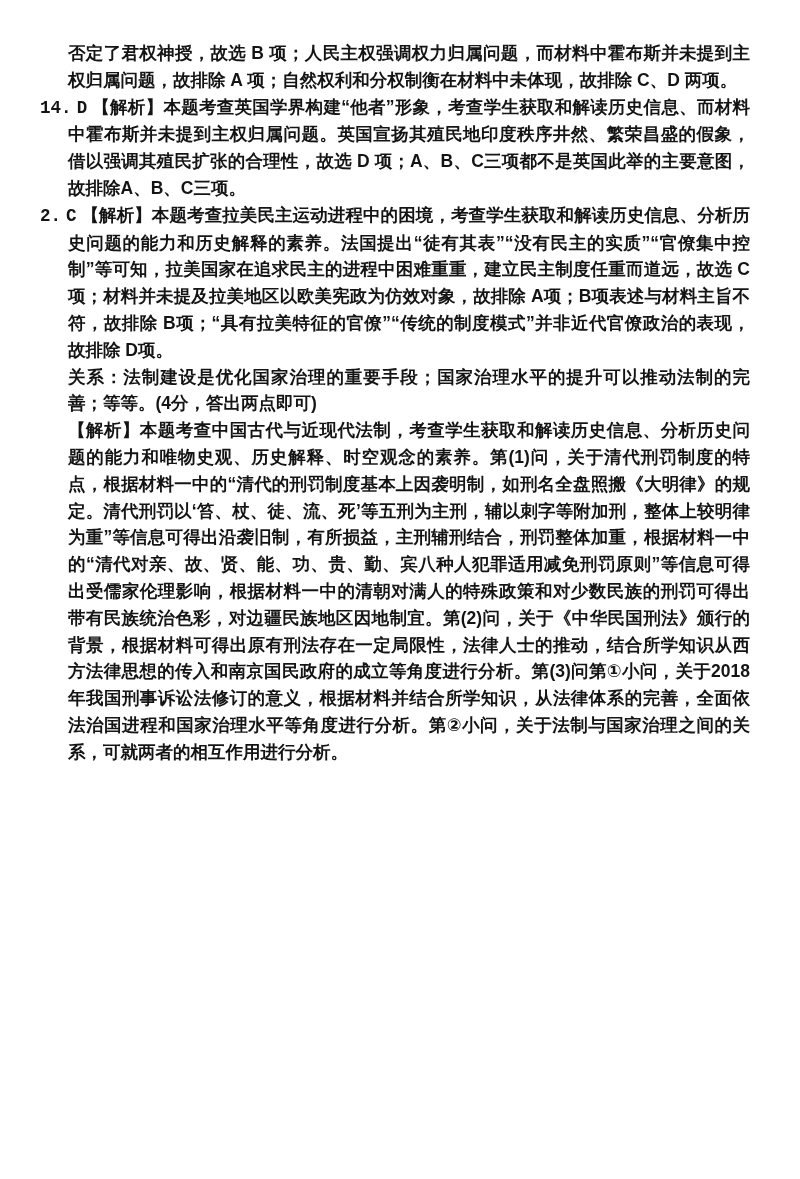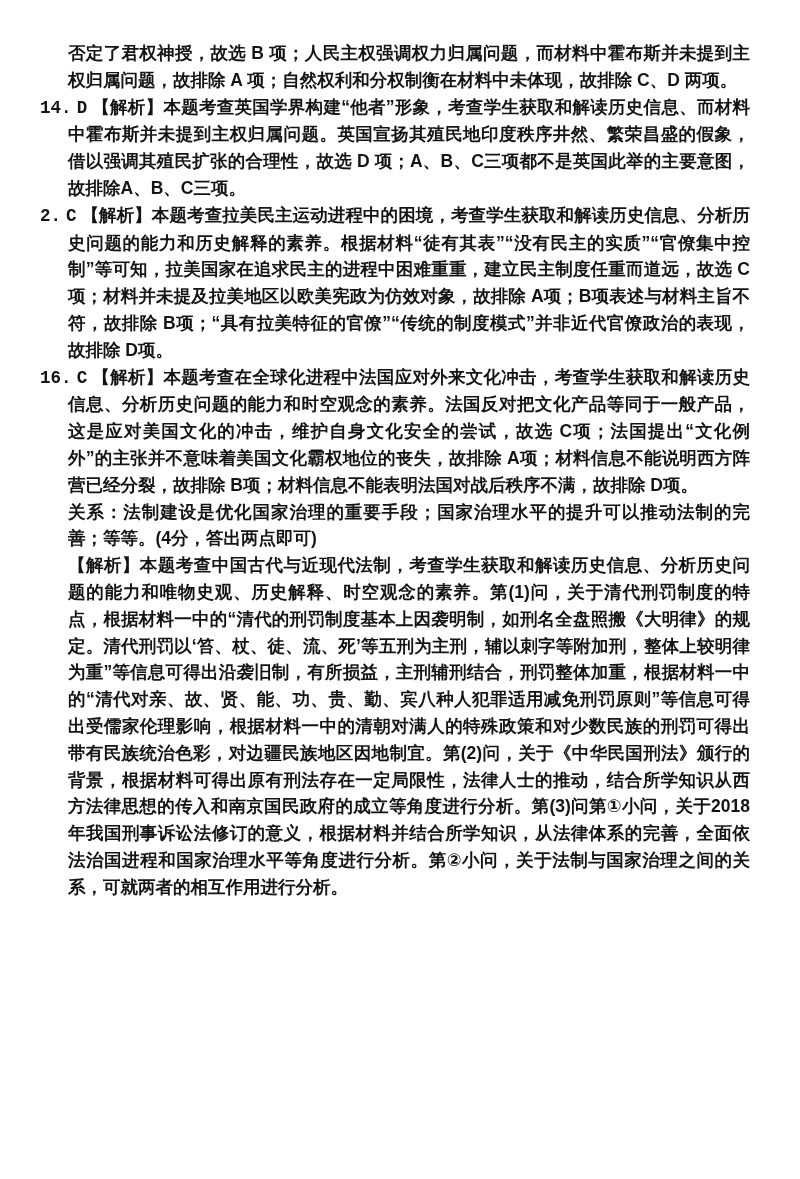--- a/index.html
+++ b/index.html
@@ -42,23 +42,22 @@
 </style>
 </head>
 <body>
 
 <div class="page">
 
   <p class="para indent"><span>否定了君权神授，故选 B 项；人民主权强调权力归属问题，而材料中霍布斯并未提到主权归属问题，故排除 A 项；自然权利和分权制衡在材料中未体现，故排除 C、D 两项。</span></p>
 
   <p class="para hang"><span class="num">14.</span> <span class="ans">D</span> <span>【解析】本题考查英国学界构建“他者”形象，考查学生获取和解读历史信息、而材料中霍布斯并未提到主权归属问题。英国宣扬其殖民地印度秩序井然、繁荣昌盛的假象，借以强调其殖民扩张的合理性，故选 D 项；A、B、C三项都不是英国此举的主要意图，故排除A、B、C三项。</span></p>
 
-  <p class="para hang"><span class="num">2.</span> <span class="ans">C</span> <span>【解析】本题考查拉美民主运动进程中的困境，考查学生获取和解读历史信息、分析历史问题的能力和历史解释的素养。根据材料“徒有其表”“没有民主的实质”“官僚集中控制”等可知，拉美国家在追求民主的进程中困难重重，建立民主制度任重而道远，故选 C项；材料并未提及拉美地区以欧美宪政为仿效对象，故排除 A项；B项表述与材料主旨不符，故排除 B项；“具有拉美特征的官僚”“传统的制度模式”并非近代官僚政治的表现，故排除 D项。</span></p>
+  <p class="para hang"><span class="num">2.</span> <span class="ans">C</span> <span>【解析】本题考查拉美民主运动进程中的困境，考查学生获取和解读历史信息、分析历史问题的能力和历史解释的素养。法国提出“徒有其表”“没有民主的实质”“官僚集中控制”等可知，拉美国家在追求民主的进程中困难重重，建立民主制度任重而道远，故选 C项；材料并未提及拉美地区以欧美宪政为仿效对象，故排除 A项；B项表述与材料主旨不符，故排除 B项；“具有拉美特征的官僚”“传统的制度模式”并非近代官僚政治的表现，故排除 D项。</span></p>
 
-  <p class="para hang"><span class="num">16.</span> <span class="ans">C</span> <span>【解析】本题考查在全球化进程中法国应对外来文化冲击，考查学生获取和解读历史信息、分析历史问题的能力和时空观念的素养。法国反对把文化产品等同于一般产品，这是应对美国文化的冲击，维护自身文化安全的尝试，故选 C项；法国提出“文化例外”的主张并不意味着美国文化霸权地位的丧失，故排除 A项；材料信息不能说明西方阵营已经分裂，故排除 B项；材料信息不能表明法国对战后秩序不满，故排除 D项。</span></p>
 
 
 
 
   <p class="para indent"><span>关系：法制建设是优化国家治理的重要手段；国家治理水平的提升可以推动法制的完善；等等。(4分，答出两点即可)</span></p>
 
   <p class="para indent"><span>【解析】本题考查中国古代与近现代法制，考查学生获取和解读历史信息、分析历史问题的能力和唯物史观、历史解释、时空观念的素养。第(1)问，关于清代刑罚制度的特点，根据材料一中的“清代的刑罚制度基本上因袭明制，如刑名全盘照搬《大明律》的规定。清代刑罚以‘笞、杖、徒、流、死’等五刑为主刑，辅以刺字等附加刑，整体上较明律为重”等信息可得出沿袭旧制，有所损益，主刑辅刑结合，刑罚整体加重，根据材料一中的“清代对亲、故、贤、能、功、贵、勤、宾八种人犯罪适用减免刑罚原则”等信息可得出受儒家伦理影响，根据材料一中的清朝对满人的特殊政策和对少数民族的刑罚可得出带有民族统治色彩，对边疆民族地区因地制宜。第(2)问，关于《中华民国刑法》颁行的背景，根据材料可得出原有刑法存在一定局限性，法律人士的推动，结合所学知识从西方法律思想的传入和南京国民政府的成立等角度进行分析。第(3)问第①小问，关于2018年我国刑事诉讼法修订的意义，根据材料并结合所学知识，从法律体系的完善，全面依法治国进程和国家治理水平等角度进行分析。第②小问，关于法制与国家治理之间的关系，可就两者的相互作用进行分析。</span></p>
 
 </div>
 

